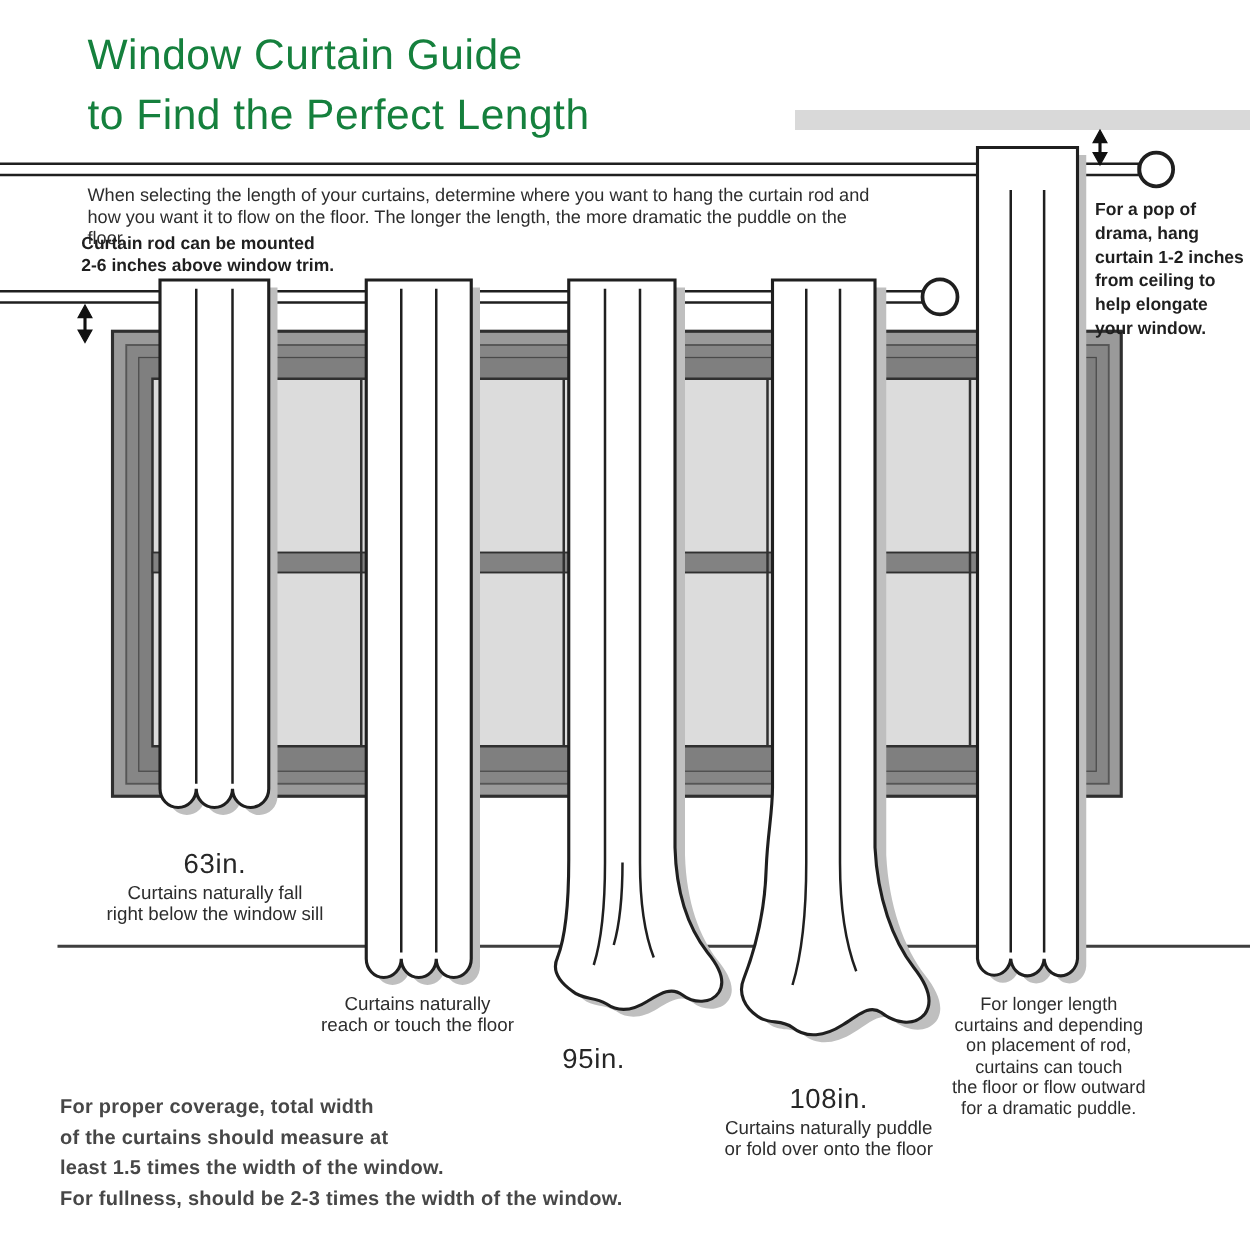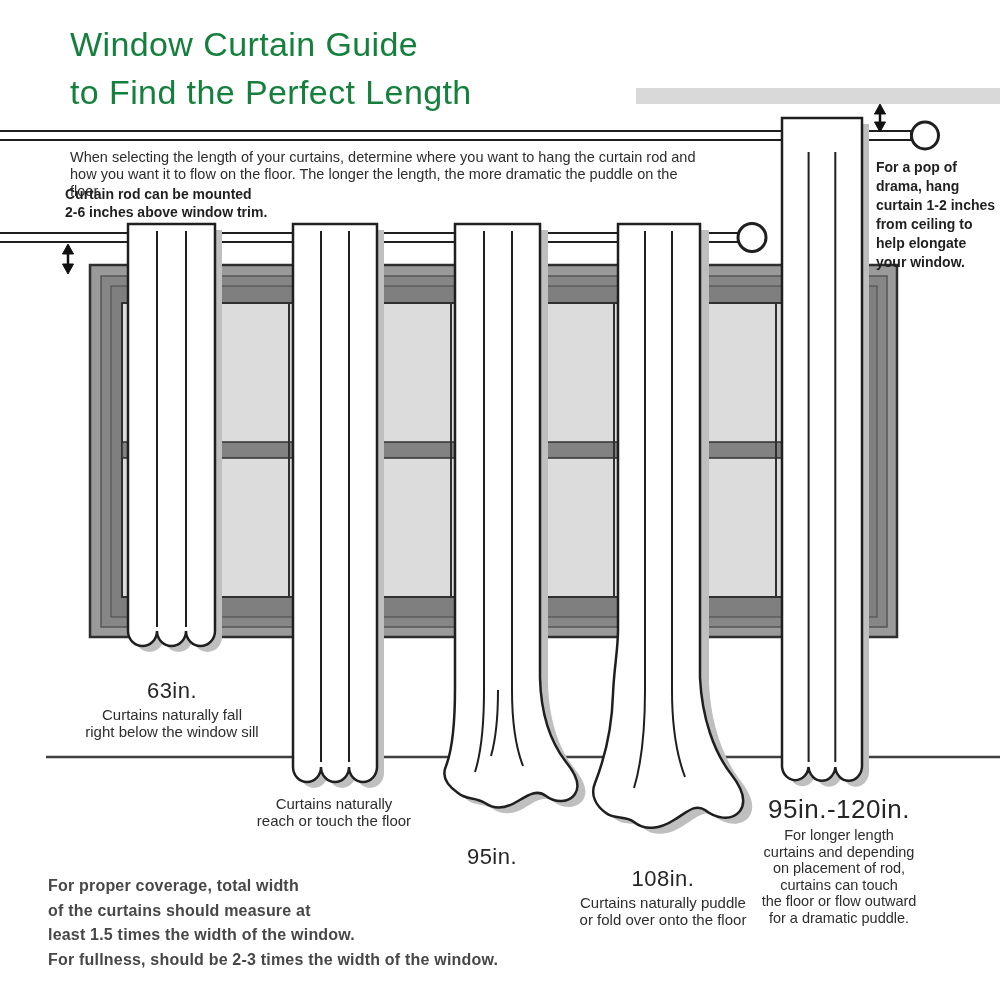--- a/index.html
+++ b/index.html
@@ -31,21 +31,21 @@
   }
   .clabel{text-align:center;}
   .clabel .len{
     font-size:22px;font-weight:400;color:#262626;letter-spacing:.5px;
   }
   .clabel .desc{
     font-size:15px;line-height:17px;color:#2d2d2d;margin-top:2px;
   }
   .clabel-1{left:72px;top:678px;width:200px;}
   .clabel-2{left:234px;top:793px;width:200px;}
-  .clabel-3{left:392px;top:834px;width:200px;margin-top:10px;}
+  .clabel-3{left:375px;top:834px;width:200px;}
   .clabel-4{left:553px;top:866px;width:220px;}
   .clabel-5{left:729px;top:794px;width:220px;}
   .clabel-5 .len{font-size:26px;}
   .clabel-5 .desc{font-size:14.5px;line-height:16.5px;}
   .footer{
     left:48px;top:874px;width:720px;
     font-size:16px;line-height:24.5px;font-weight:700;color:#474747;
     letter-spacing:.2px;
   }
 </style>
@@ -176,21 +176,20 @@
   <div class="len">95in.</div>
 </div>
 
 <div class="abs clabel clabel-4">
   <div class="len">108in.</div>
   <div class="desc pre">Curtains naturally puddle
 or fold over onto the floor</div>
 </div>
 
 <div class="abs clabel clabel-5">
-  <div class="len">95in.-120in.</div>
   <div class="desc pre">For longer length
 curtains and depending
 on placement of rod,
 curtains can touch
 the floor or flow outward
 for a dramatic puddle.</div>
 </div>
 
 <div class="abs footer pre">For proper coverage, total width
 of the curtains should measure at

